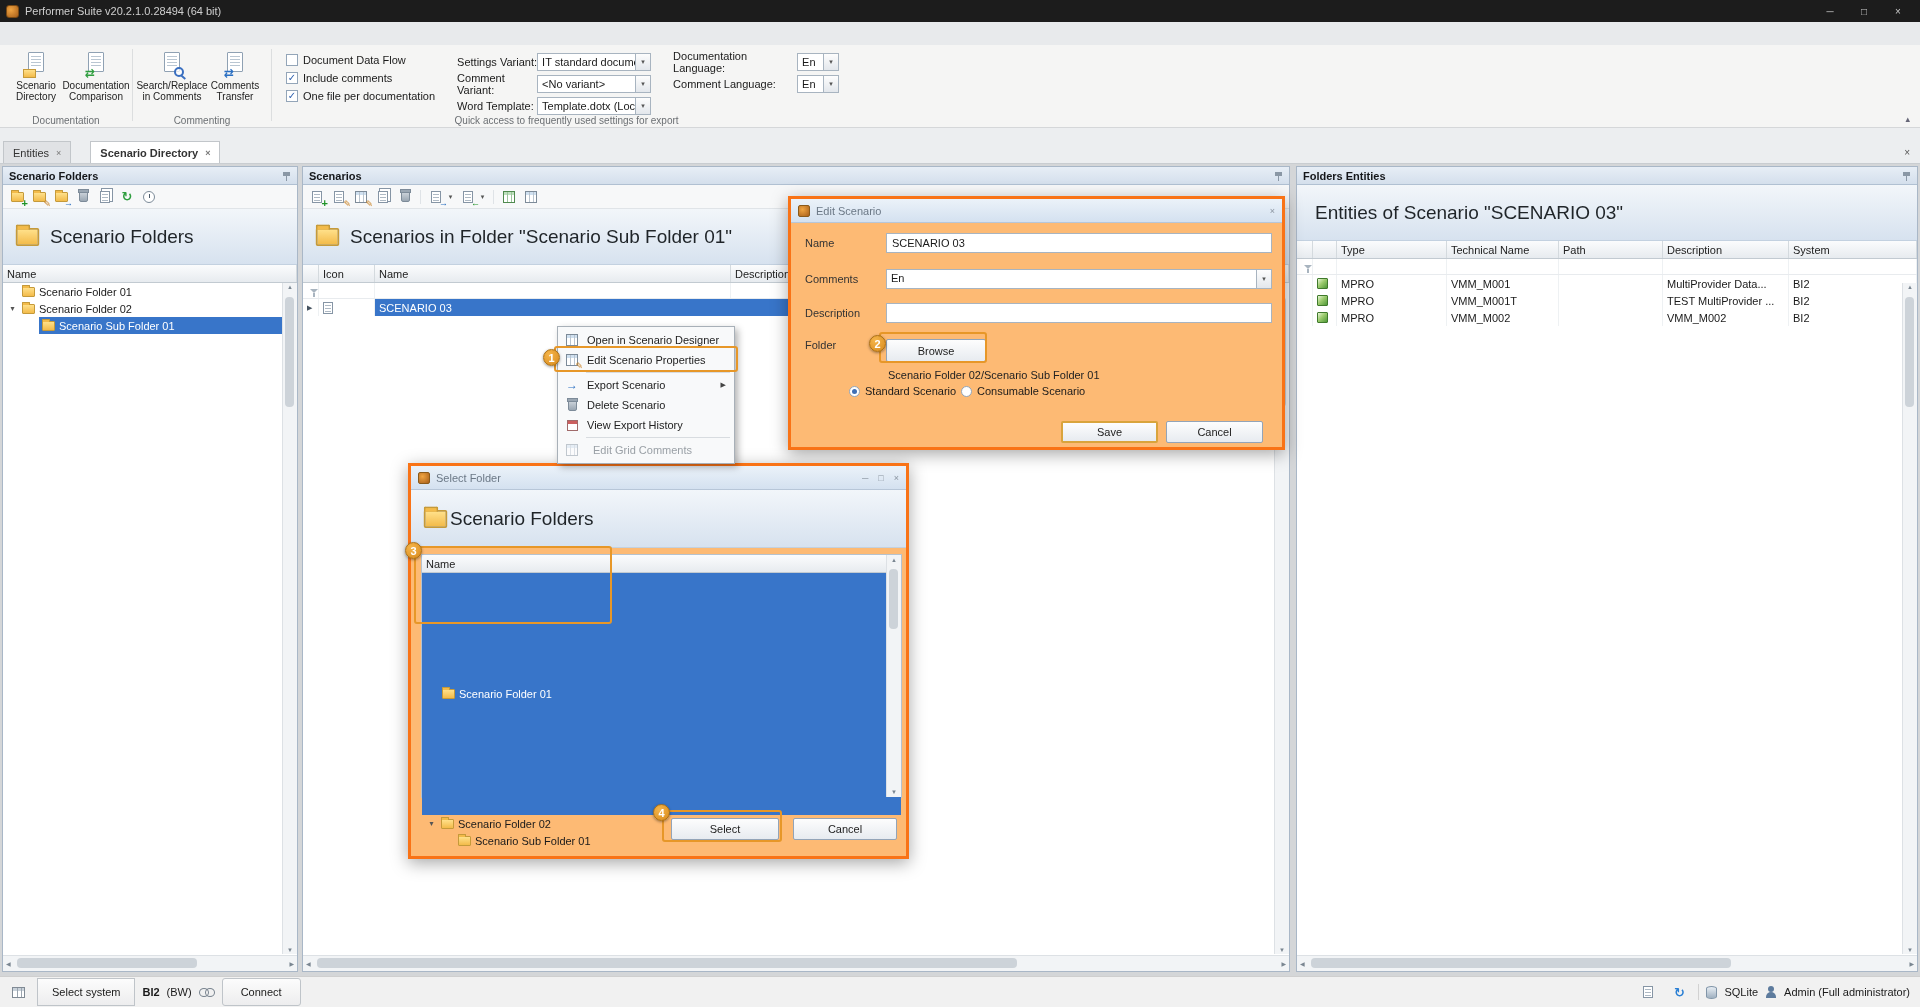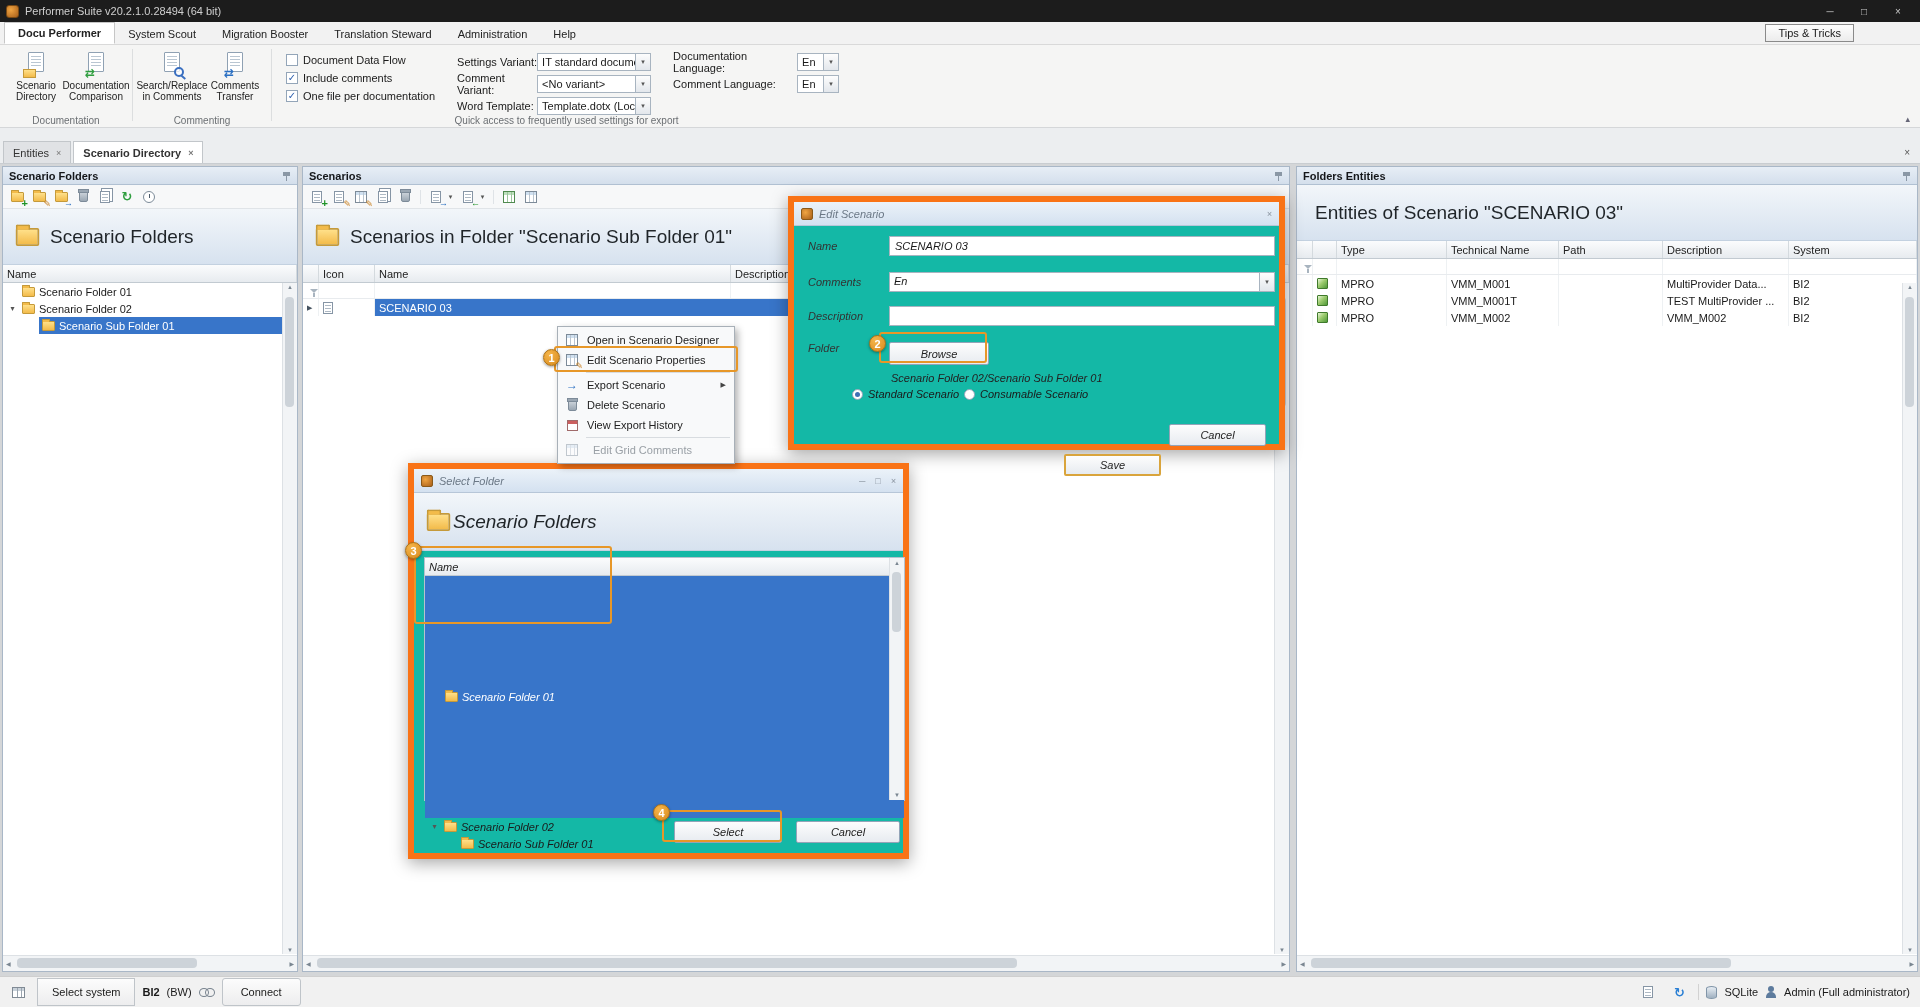--- a/index.html
+++ b/index.html
@@ -39,21 +39,21 @@
   .frw { display:flex; align-items:center; height:18px; }
   .flabel { width:80px; }
   .flabel.wide { width:124px; }
   .dd { background:#fff; border:1px solid #a8b4c0; height:18px; display:flex; align-items:stretch; }
   .ddval { padding:2px 4px; white-space:nowrap; overflow:hidden; flex:1; }
   .ddbtn { width:15px; background:linear-gradient(#fdfdfd,#e3e7ec); border-left:1px solid #a8b4c0; display:flex; align-items:center; justify-content:center; font-size:7px; color:#555; flex:none; }
   .ribbon-collapse { position:absolute; right:10px; bottom:3px; font-size:9px; color:#667; }
 
   
   .doctabs { position:absolute; left:0; top:128px; width:100%; height:36px; background:#eceef0; border-bottom:1px solid #c9cdd1; display:flex; align-items:flex-end; padding:0 3px; }
-  .dtab { height:22px; display:flex; align-items:center; padding:0 9px; background:#e0e2e5; border:1px solid #c2c6ca; border-bottom:none; margin-right:2px; color:#333; }
+  .dtab { height:22px; display:flex; align-items:center; padding:0 9px; background:#e0e2e5; border:1px solid #c2c6ca; border-bottom:none; margin-right:19px; color:#333; }
   .dtab.active { background:#fff; font-weight:bold; }
   .closex { margin-left:7px; font-size:9px; color:#777; }
   .tabstrip-close { position:absolute; right:10px; bottom:5px; font-size:10px; color:#555; }
 
   
   .main { position:absolute; left:0; top:164px; width:1920px; height:812px; background:#d4d6d8; }
   .panel { position:absolute; top:2px; height:806px; background:#fff; border:1px solid #a9b7c7; display:flex; flex-direction:column; }
   #panel-left  { left:2px;    width:296px; }
   #panel-mid   { left:302px;  width:988px; }
   #panel-right { left:1296px; width:622px; }
@@ -124,31 +124,31 @@
   
   .ctxmenu { position:absolute; left:557px; top:326px; width:178px; background:#f8f9fa; border:1px solid #a8b0b8; box-shadow:3px 3px 7px rgba(0,0,0,.3); z-index:30; padding:3px 2px; }
   .ctxitem { height:20px; display:flex; align-items:center; gap:7px; padding:0 6px 0 4px; color:#222; }
   .ctxicon { width:16px; height:16px; flex:none; display:flex; align-items:center; justify-content:center; position:relative; }
   .ctxsep { height:1px; background:#d8dce0; margin:2px 2px 2px 26px; }
   .ctxitem.disabled { color:#9aa0a6;gap:13px; }
   .ctx-sub { margin-left:auto; font-size:7px; color:#444; }
   .exp-arrow { color:#2a6fc2; font-size:12px; font-weight:bold; }
 
   
-  .dlg { position:absolute; background:#14b8a6; border:6px solid #f97316; box-shadow:0 4px 16px rgba(0,0,0,.35);font-style:italic; }
+  .dlg { position:absolute; background:#fdba74; border:3px solid #f97316; box-shadow:0 4px 16px rgba(0,0,0,.35); }
   #edit-dlg { left:788px; top:196px; width:497px; height:254px; z-index:26; }
   #select-dlg { left:408px; top:463px; width:501px; height:396px; z-index:28; }
   .dlgtitle { height:24px; background:linear-gradient(#ebf2f9,#d4e1f0); border-bottom:1px solid #b7c6d8; display:flex; align-items:center; padding:0 7px; gap:6px; color:#6b7886; }
   .dlgico { width:12px; height:12px; border-radius:2px; background:radial-gradient(circle at 35% 35%,#f0a542,#a85f1a); border:1px solid #8a5a1a; flex:none; }
   .dlgctrls { margin-left:auto; display:flex; gap:10px; color:#8a94a0; font-size:9px; }
   .dlbl { position:absolute; left:14px; color:#333; }
   .field { position:absolute; background:#fff; border:1px solid #a8b4c0; height:20px; display:flex; align-items:center; padding:0 5px; }
   .dd-abs { position:absolute; }
   .btn { position:absolute; height:22px; background:linear-gradient(#fdfdfd,#e7ebf0); border:1px solid #93a4b8; border-radius:2px; display:flex; align-items:center; justify-content:center; color:#222; }
-  .btn.gold { border:2px solid #d9a43c;margin-top:30px; }
+  .btn.gold { border:2px solid #d9a43c; }
   .radio { width:11px; height:11px; border:1px solid #93a5b8; border-radius:50%; background:#fff; display:inline-flex; align-items:center; justify-content:center; flex:none; }
   .radio.on::after { content:""; width:5px; height:5px; border-radius:50%; background:#3f6fb4; }
   .radrow { position:absolute; display:flex; align-items:center; gap:5px; }
   .pathtext { position:absolute; color:#222; }
 
   
   .sd-banner { height:58px; background:linear-gradient(#f2f6fa,#d7e2ef); border-bottom:1px solid #c3d1e0; display:flex; align-items:center; padding:0 12px; }
   .sd-grid { position:absolute; left:10px; top:88px; width:481px; height:244px; background:#fff; border:1px solid #b6c2ce; }
   .sd-vscroll { position:absolute; right:0; top:0; bottom:0; width:15px; background:#f2f4f6; border-left:1px solid #dde1e5; }
   .sd-vscroll .up { position:absolute; top:2px; left:0; right:0; text-align:center; font-size:6px; color:#7a8691; }
@@ -184,29 +184,20 @@
   <div class="titlebar">
     <span class="appicon"></span>
     <span>Performer Suite v20.2.1.0.28494 (64 bit)</span>
     <div class="wincontrols">
       <span class="wc">─</span>
       <span class="wc">□</span>
       <span class="wc">×</span>
     </div>
   </div>
 
-  <div class="menubar">
-    <span class="mtab active">Docu Performer</span>
-    <span class="mtab">System Scout</span>
-    <span class="mtab">Migration Booster</span>
-    <span class="mtab">Translation Steward</span>
-    <span class="mtab">Administration</span>
-    <span class="mtab">Help</span>
-    <span class="tips-btn">Tips &amp; Tricks</span>
-  </div>
 
   <div class="ribbon">
     <div class="rgroup">
       <div class="rbtn">
         <span class="ric">
             <span class="pg"></span>
             <span class="fold"></span>
           </span>
         <span class="rlab">Scenario Directory</span>
       </div>

